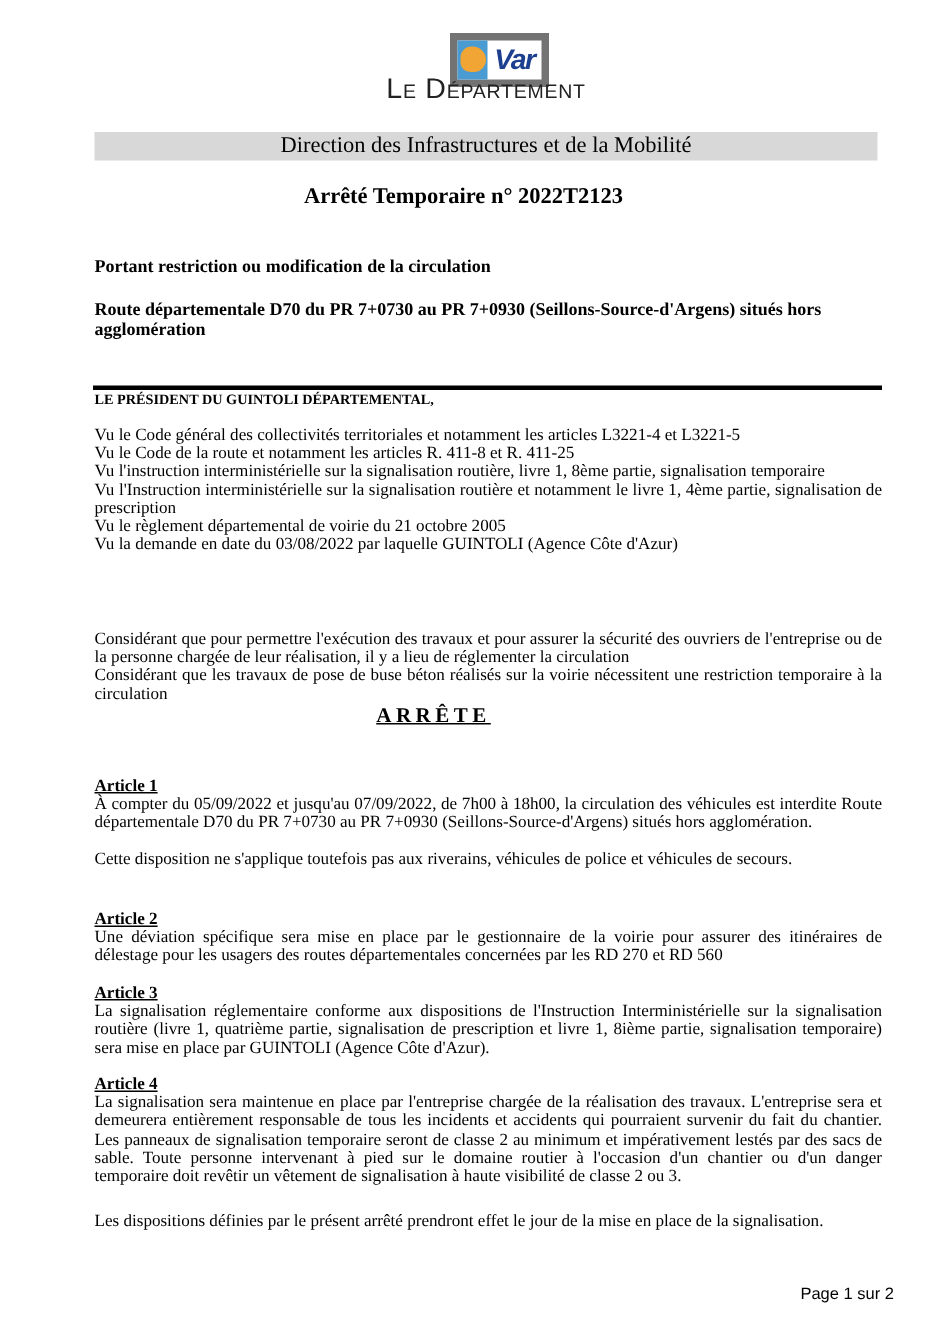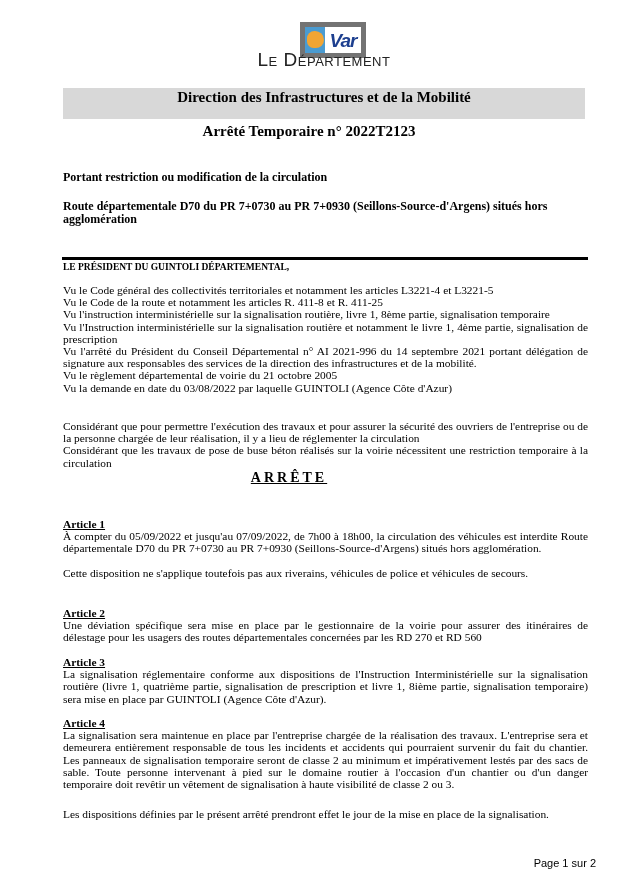--- a/index.html
+++ b/index.html
@@ -21,22 +21,22 @@
     flex: 1; display: flex; align-items: center; justify-content: center;
     font-family: "Liberation Sans", sans-serif; font-weight: bold; font-style: italic;
     font-size: 19px; color: #1d3f8f; letter-spacing: -1px; line-height: 1;
   }
   .logo-text {
     position: absolute; left: 0; top: 27px; width: 140px; text-align: center;
     font-family: "Liberation Sans", sans-serif; font-size: 19px; color: #222;
     letter-spacing: 0.5px; font-variant: small-caps;
   }
   .banner {
-    position: absolute; left: 63px; top: 88px; width: 522px; height: 31px;
-    background: #d8d8d8; text-align: center; font-weight: bold; font-size: 15px; line-height: 19px;
+    position: absolute; left: 63px; top: 88px; width: 522px; height: 19px;
+    background: #d8d8d8; text-align: center; font-weight: normal; font-size: 15px; line-height: 19px;
   }
   .title { position: absolute; left: 0; width: 618px; top: 123px; text-align: center; font-weight: bold; font-size: 15px; }
   .subj { position: absolute; left: 63px; width: 525px; font-weight: bold; font-size: 12px; line-height: 13px; }
   .rule { position: absolute; left: 62px; top: 257px; width: 526px; height: 3px; background: #000; }
   .president { position: absolute; left: 63px; top: 262px; font-weight: bold; font-size: 9.5px; }
   .block { position: absolute; left: 63px; width: 525px; font-size: 11.4px; line-height: 12.2px; text-align: justify; }
   .block p { margin: 0; }
   .arrete { position: absolute; left: 0; width: 578px; top: 470px; text-align: center; font-weight: bold; font-size: 14px; letter-spacing: 3px; text-decoration: underline; }
   .art-h { font-weight: bold; text-decoration: underline; }
   .page-num { position: absolute; right: 22px; top: 857px; font-family: "Liberation Sans", sans-serif; font-size: 11px; }
@@ -59,21 +59,20 @@
 <div class="subj" style="top:200px">Route départementale D70 du PR 7+0730 au PR 7+0930 (Seillons-Source-d'Argens) situés hors agglomération</div>
 
 <div class="rule"></div>
 <div class="president">LE PRÉSIDENT DU GUINTOLI DÉPARTEMENTAL,</div>
 
 <div class="block" style="top:284px">
   <p>Vu le Code général des collectivités territoriales et notamment les articles L3221-4 et L3221-5</p>
   <p>Vu le Code de la route et notamment les articles R. 411-8 et R. 411-25</p>
   <p>Vu l'instruction interministérielle sur la signalisation routière,  livre 1, 8ème partie, signalisation temporaire</p>
   <p>Vu l'Instruction interministérielle sur la signalisation routière et notamment le livre 1, 4ème partie, signalisation de prescription</p>
-  <p>Vu l'arrêté du Président du Conseil Départemental n° AI 2021-996 du 14 septembre 2021 portant délégation de signature aux responsables des services de la direction des infrastructures et de la mobilité.</p>
   <p>Vu le règlement départemental de voirie du 21 octobre 2005</p>
   <p>Vu la demande en date du 03/08/2022 par laquelle GUINTOLI (Agence Côte d'Azur)</p>
 </div>
 
 <div class="block" style="top:420px">
   <p>Considérant que pour permettre l'exécution des travaux et pour assurer la sécurité des ouvriers de l'entreprise ou de la personne chargée de leur réalisation, il y a lieu de réglementer la circulation</p>
   <p>Considérant que les travaux de pose de buse béton réalisés sur la voirie nécessitent une restriction temporaire à la circulation</p>
 </div>
 
 <div class="arrete">ARRÊTE</div>

